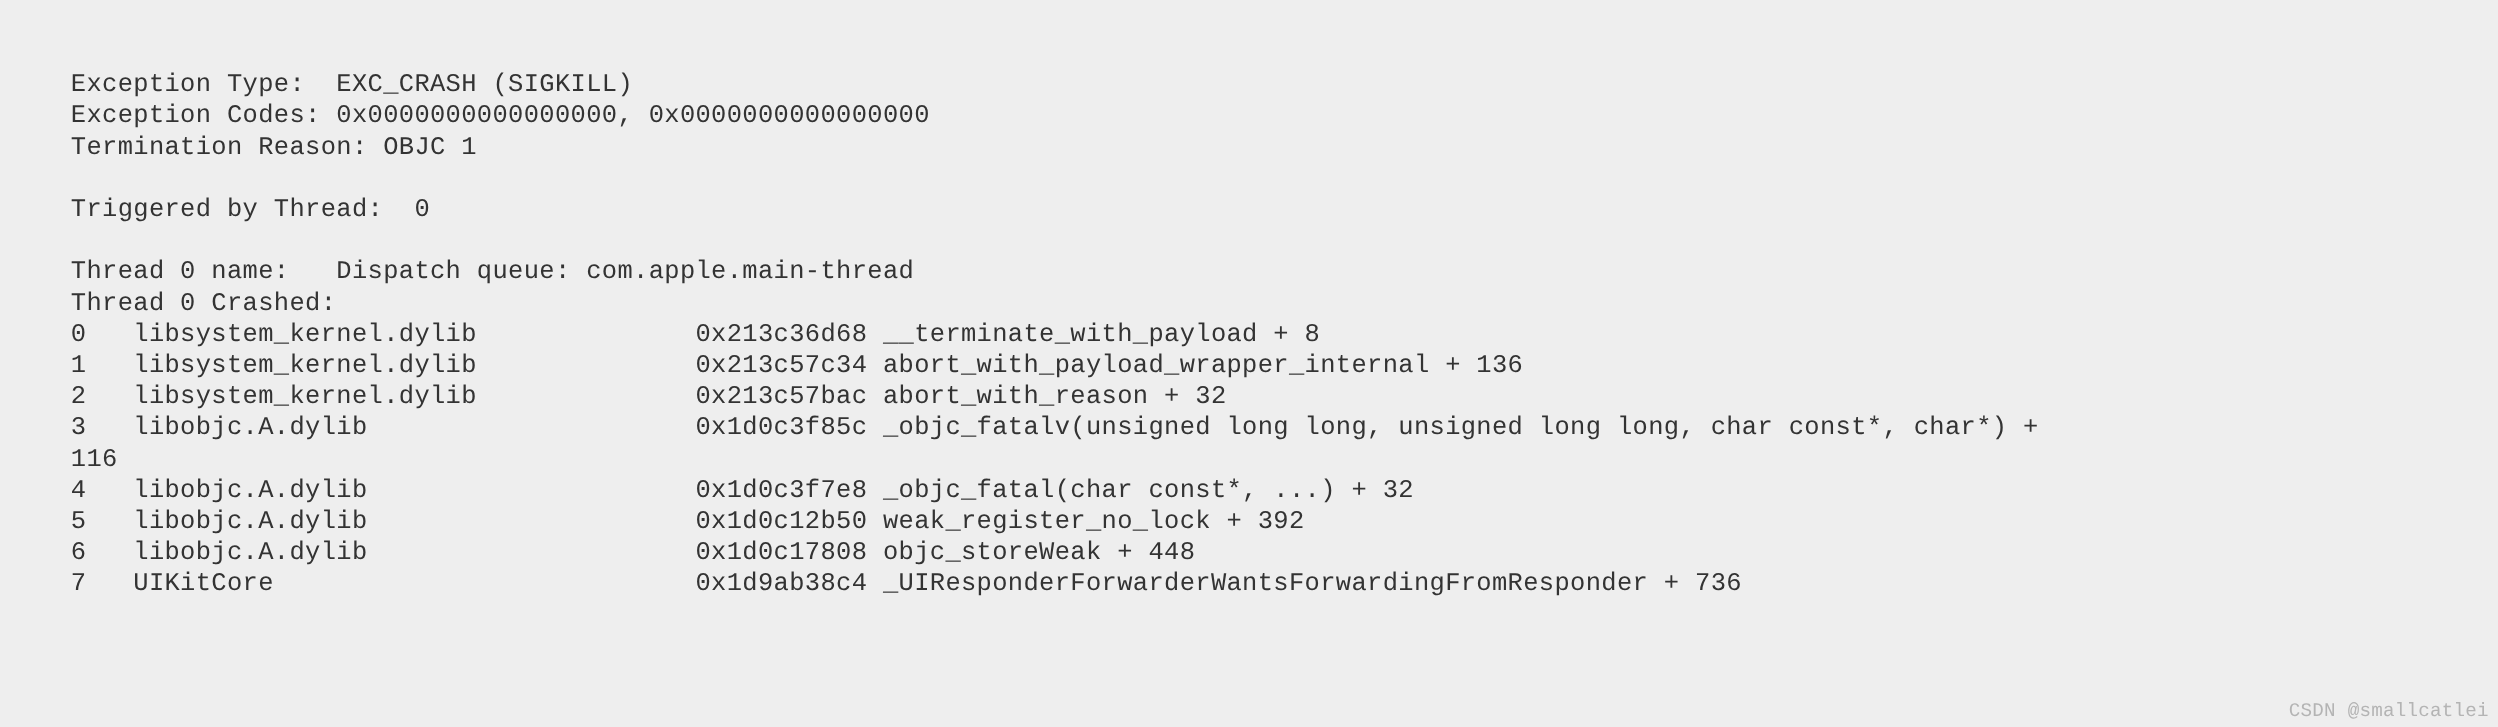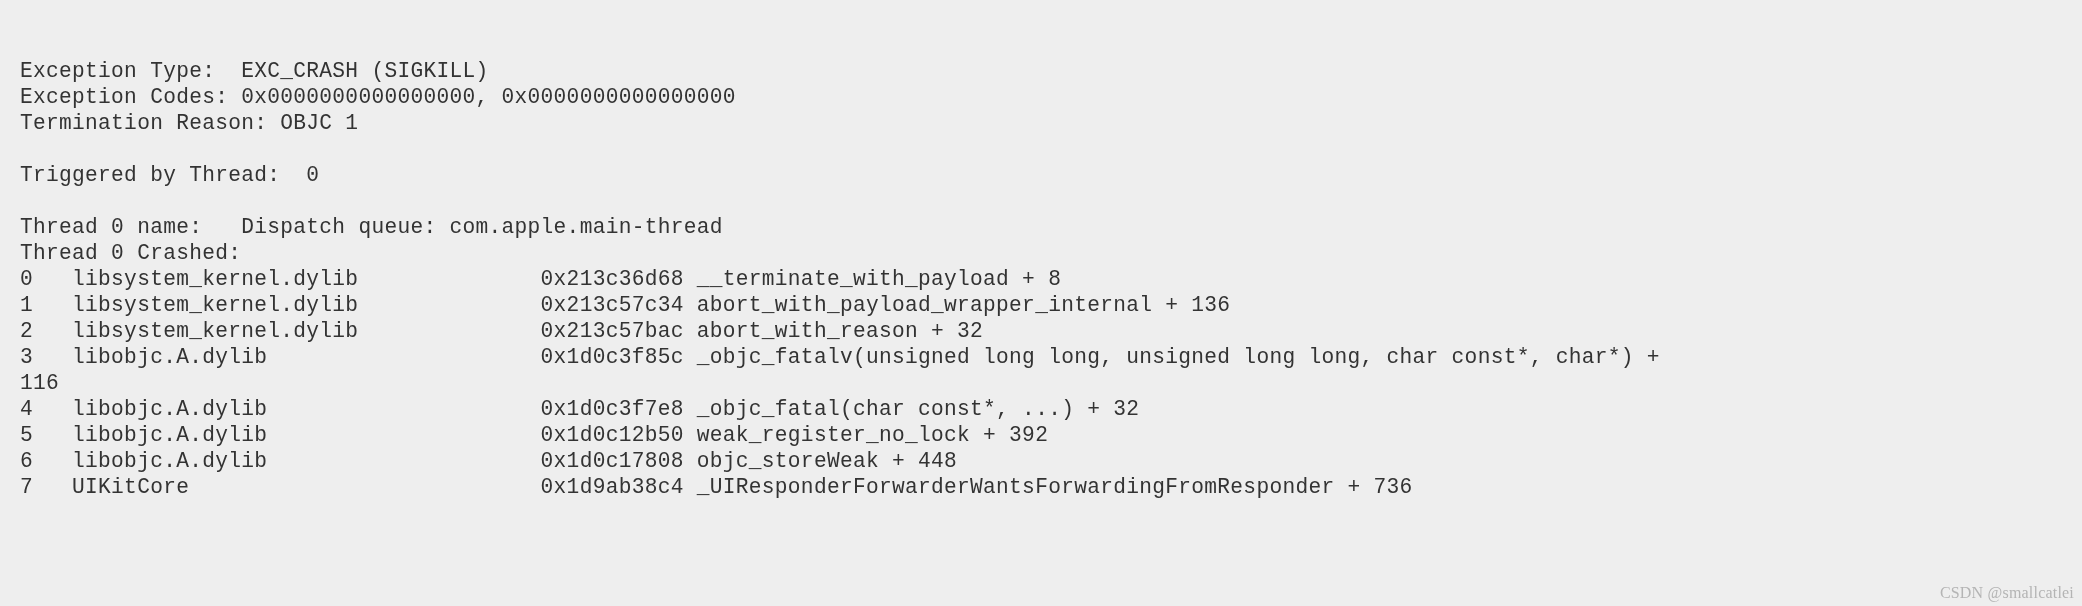--- a/index.html
+++ b/index.html
@@ -12,26 +12,27 @@
     position: relative;
   }
   .page {
     padding: 6px 20px 0 20px;
     font-family: "Courier New", Courier, monospace;
     font-size: 21.2px;
     line-height: 26px;
     color: #333333;
     white-space: pre;
     letter-spacing: 0.3px;
+    margin-left: 39px;
   }
   .watermark {
     position: absolute;
     right: 8px;
     bottom: 4px;
-    font-family: Liberation Serif, serif;
+    font-family: Liberation Mono, monospace;
     font-size: 16px;
     color: #b4b4b4;
     letter-spacing: 0.2px;
   }
 </style>
 </head>
 <body>
 
 <div class="page">
 <span></span>

